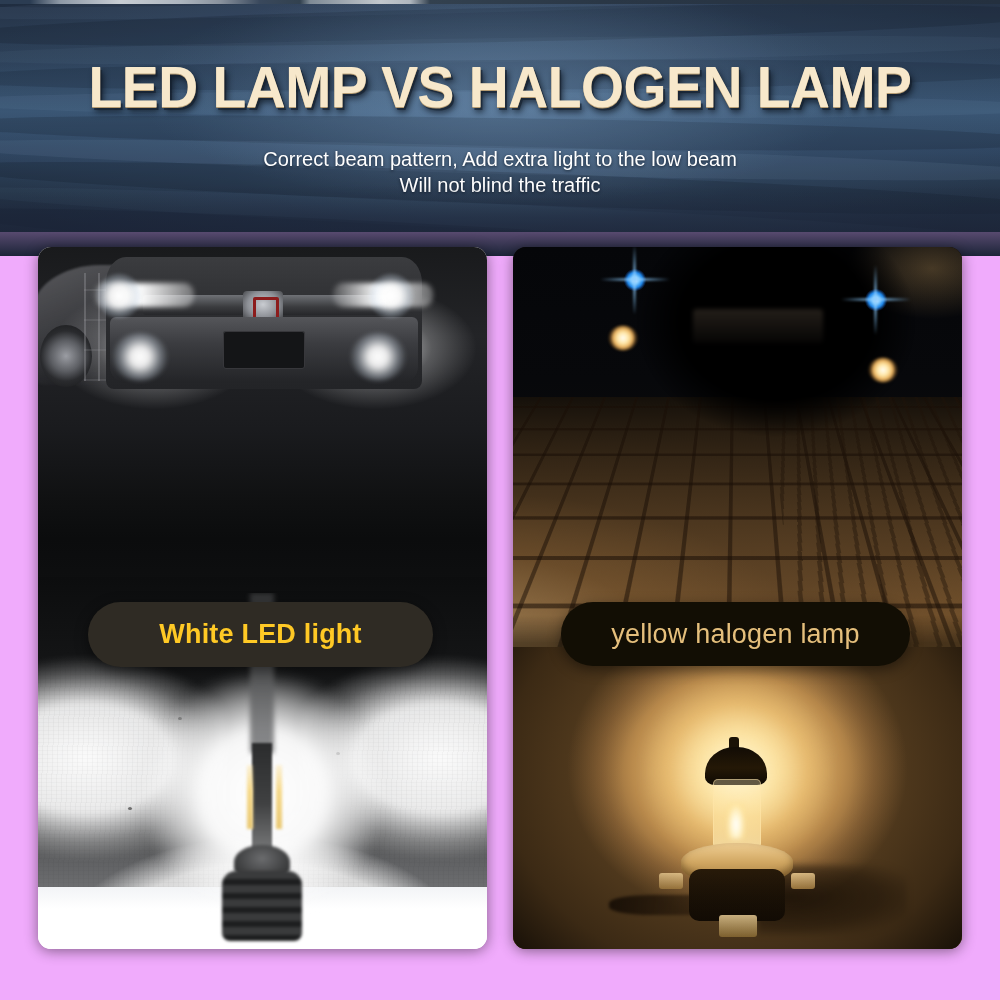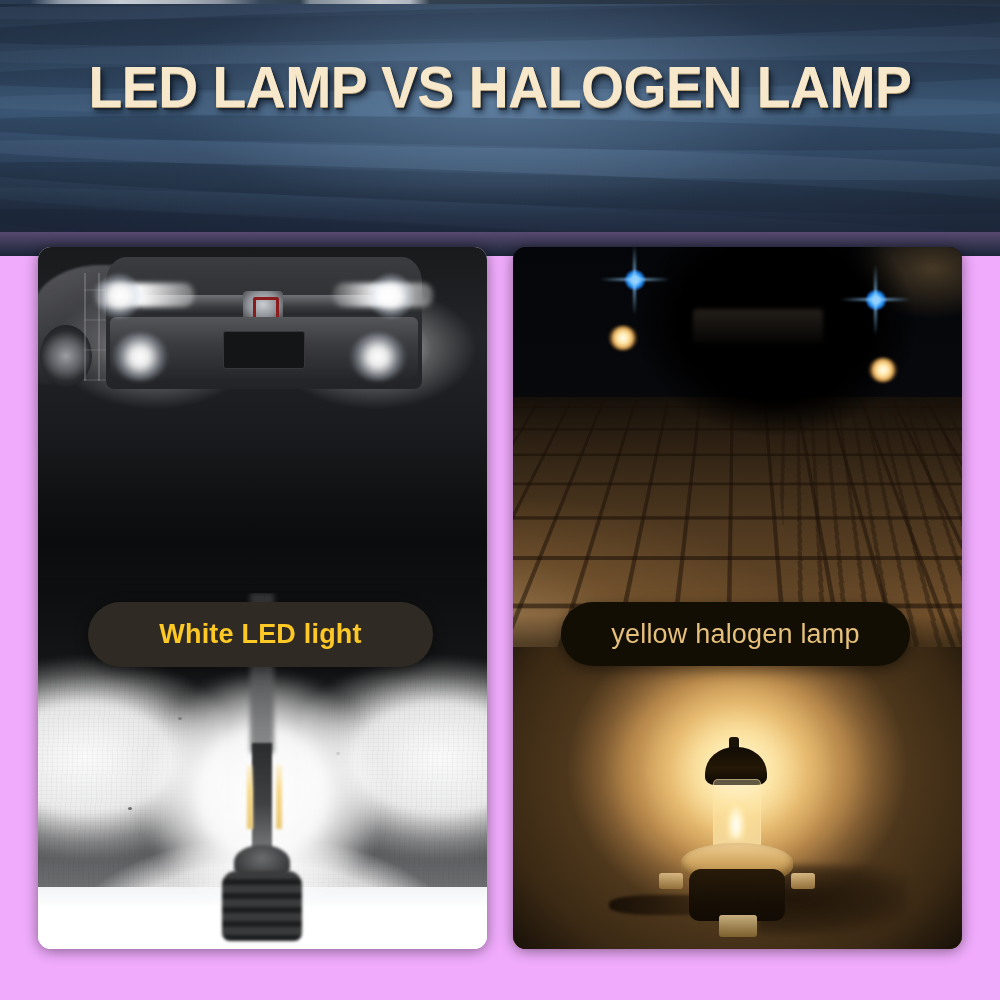--- a/index.html
+++ b/index.html
@@ -470,20 +470,24 @@
         <div class="wave" style="top: 158px; height: 30px; background: rgba(18, 28, 42, 0.42); transform: rotate(0.9deg);"></div>
         <div class="wave" style="top: 186px; height: 28px; background: rgba(135, 168, 200, 0.2); transform: rotate(1.5deg);"></div>
         <div class="wave" style="top: 212px; height: 32px; background: rgba(16, 26, 40, 0.46); transform: rotate(2.1deg);"></div>
         <div class="wave" style="top: 244px; height: 26px; background: rgba(120, 152, 186, 0.14); transform: rotate(2.7deg);"></div>
         <div class="wave" style="top: 268px; height: 34px; background: rgba(14, 24, 38, 0.5); transform: rotate(3.3deg);"></div>
       </div>
     <div class="header-glow"></div>
 
     <div class="title">LED LAMP VS HALOGEN LAMP</div>
 
+    <div class="subtitle">
+      <span class="l1">Correct beam pattern, Add extra light to the low beam</span>
+      <span class="l2">Will not blind the traffic</span>
+    </div>
   </div>
   <div class="header-fade"></div>
 
   <div class="panels">
 
     <div class="panel panel-led">
 
       <div class="led-top">
         <div class="led-bgcar"></div>
         <div class="led-wheel"></div>

